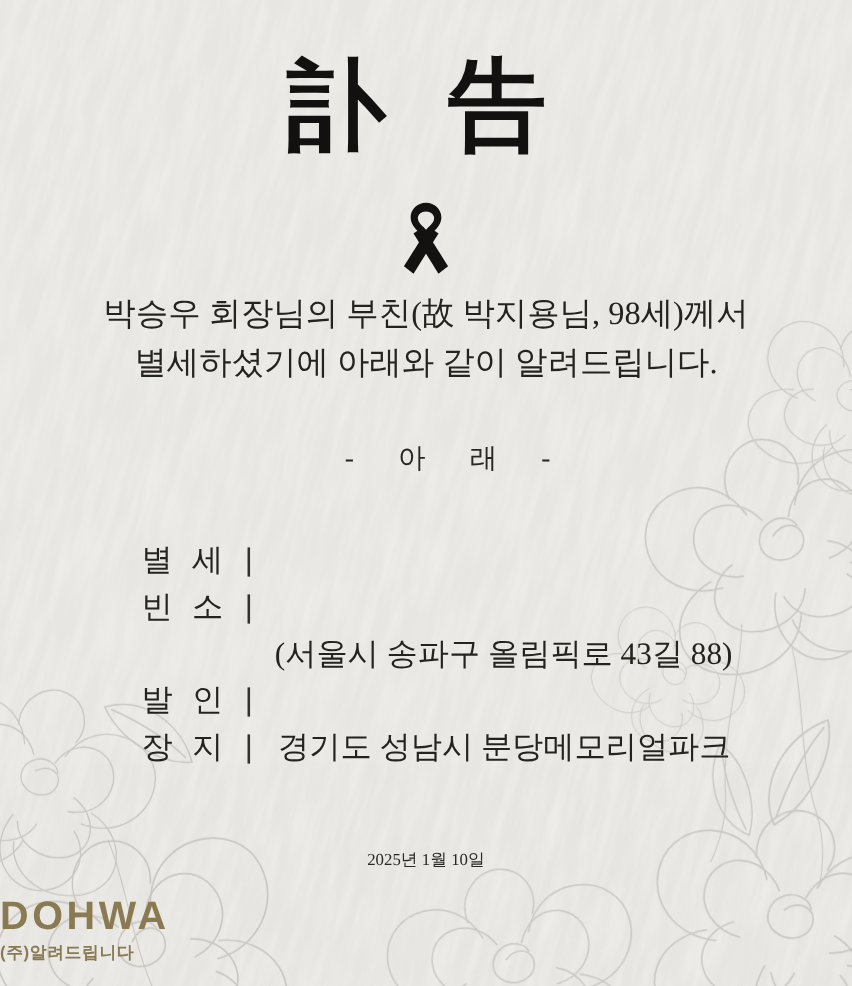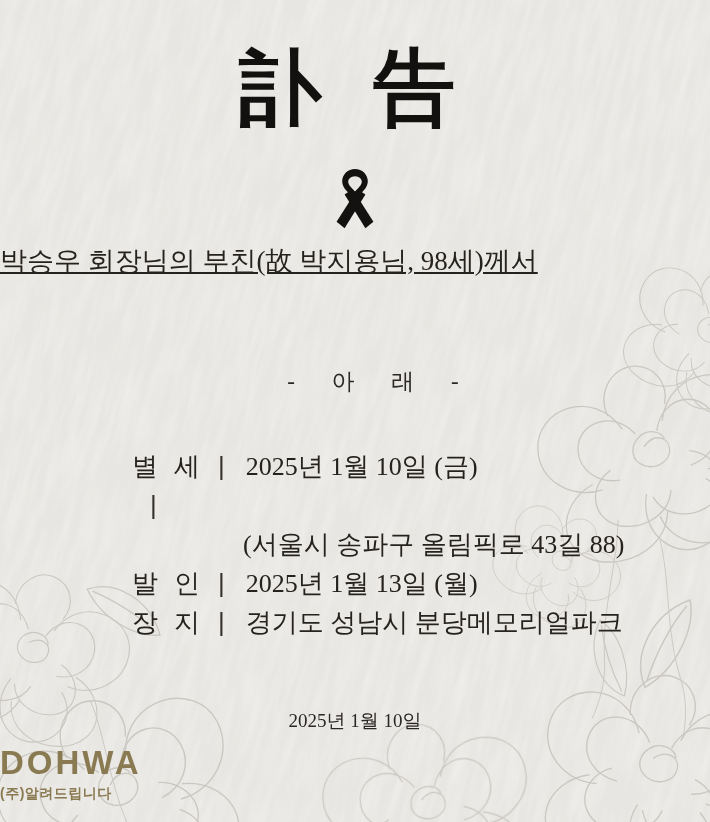--- a/index.html
+++ b/index.html
@@ -17,35 +17,35 @@
     position:absolute;top:34px;left:0;right:0;margin:0;
     text-align:center;
     font-family:"Liberation Serif","DejaVu Serif",serif;
     font-weight:700;font-size:82px;letter-spacing:16px;
     color:#131110;
   }
   .ribbon{position:absolute;top:161px;left:50%;transform:translateX(-50%);width:48px;height:80px;}
   .ribbon svg{display:block;}
   .intro{
     position:absolute;top:241px;left:0;right:0;margin:0;
-    text-align:left;font-size:27px;line-height:41px;color:#26231f;text-decoration:underline;
+    text-align:center;font-size:27px;line-height:41px;color:#26231f;
   }
   .divider{
     position:absolute;top:366px;left:0;right:0;
     text-align:center;font-size:23px;letter-spacing:2px;word-spacing:27px;color:#2a2724;padding-left:38px;
   }
-  .details{position:absolute;top:447px;left:132px;font-size:26px;color:#26231f;}
+  .details{position:absolute;top:447px;left:118px;font-size:26px;color:#26231f;}
   .drow{display:flex;line-height:39px;white-space:nowrap;}
   .drow .lbl{display:inline-block;width:68px;text-align:justify;text-align-last:justify;}
   .drow .sep{margin-left:18px;margin-right:21px;font-family:"Liberation Sans",sans-serif;color:#35312d;}
   .addr{padding-left:111px;line-height:39px;white-space:nowrap;text-align:center;}
   .gap{margin-top:0;}
   .footer-date{
     position:absolute;top:708px;left:0;right:0;
-    text-align:center;font-size:19px;color:#2a2724;font-family:Liberation Serif, serif;
+    text-align:center;font-size:14px;color:#2a2724;font-family:Liberation Serif, serif;
   }
   .logo{position:absolute;top:746px;left:0;right:0;text-align:left;}
   .logo-text{
     font-family:"Liberation Sans","DejaVu Sans",sans-serif;
     font-weight:700;font-size:33px;letter-spacing:3px;color:#8a7a52;line-height:34px;
   }
   .logo-sub{
     font-family:"Liberation Sans","DejaVu Sans",sans-serif;
     font-weight:700;font-size:14px;letter-spacing:0.5px;color:#8a7a52;margin-top:5px;
   }
@@ -117,38 +117,38 @@
           <path fill-rule="evenodd" d="M30 2 C21 2 14 9 14 17 C14 23 17 27 22 32 L30 41 L38 32 C43 27 46 23 46 17 C46 9 39 2 30 2 Z
                    M30 11 C35 11 38.5 14.5 38.5 18 C38.5 21 36 24 32.5 27.5 L30 30.2 L27.5 27.5 C24 24 21.5 21 21.5 18 C21.5 14.5 25 11 30 11 Z"></path>
           <path d="M17 34 L27 27 L53 68 L43 76 Z"></path>
           <path d="M43 34 L33 27 L7 68 L17 76 Z"></path>
         </g>
       </svg>
     </div>
 
     <p class="intro">
       <span>박승우 회장님의 부친(故 박지용님, 98세)께서</span><br>
+      <span>별세하셨기에 아래와 같이 알려드립니다.</span>
     </p>
 
     <div class="divider">- 아 래 -</div>
 
     <div class="details">
       <div class="drow">
         <span class="lbl">별 세</span>
         <span class="sep">|</span>
-        <span class="val">2025년 1월 10일 (금)</span>
       </div>
       <div class="drow">
+        <span class="lbl">빈 소</span>
         <span class="sep">|</span>
       </div>
       <div class="addr">(서울시 송파구 올림픽로 43길 88)</div>
       <div class="drow gap">
         <span class="lbl">발 인</span>
         <span class="sep">|</span>
-        <span class="val">2025년 1월 13일 (월)</span>
       </div>
       <div class="drow">
         <span class="lbl">장 지</span>
         <span class="sep">|</span>
         <span class="val">경기도 성남시 분당메모리얼파크</span>
       </div>
     </div>
 
     <div class="footer-date">2025년 1월 10일</div>
 

